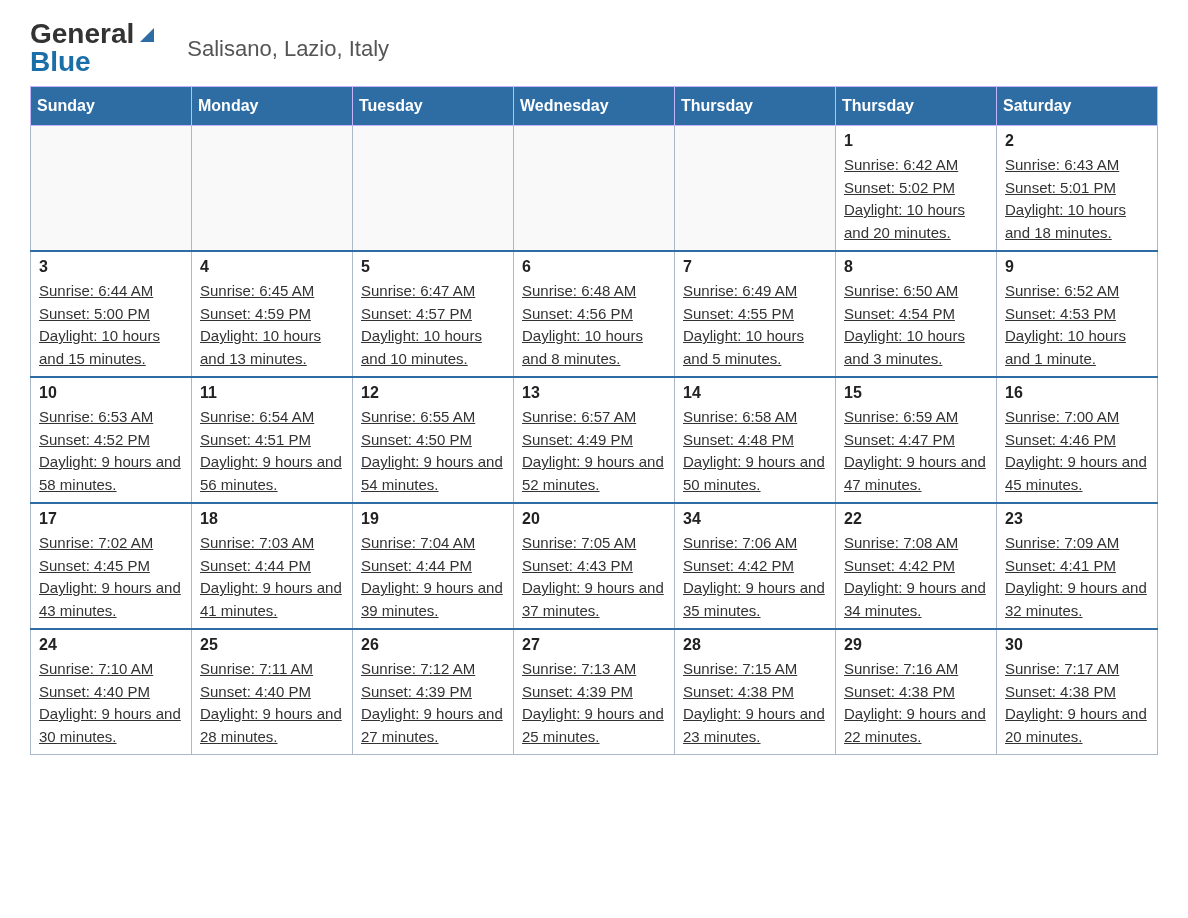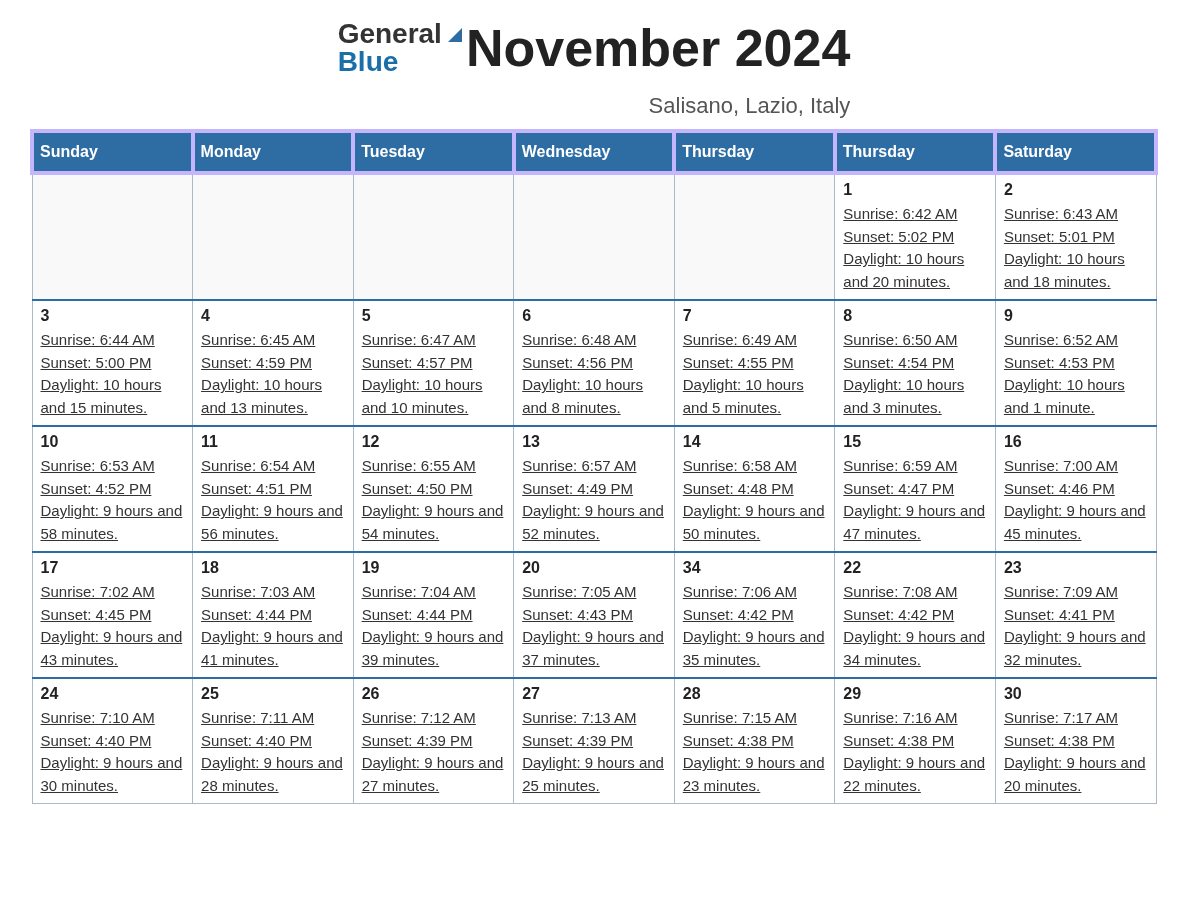--- a/index.html
+++ b/index.html
@@ -5,23 +5,24 @@
     * { margin: 0; padding: 0; box-sizing: border-box; }
     body {
       font-family: Arial, sans-serif;
       background: #fff;
       width: 1188px;
       min-height: 918px;
       padding: 20px 30px;
     }
     .header {
       display: flex;
-      justify-content: center;
+      justify-content: flex-start;
       align-items: flex-start;
       margin-bottom: 10px;
+      gap: 29px;
     }
     .logo {
       display: flex;
       flex-direction: column;
       align-items: flex-start;
     }
     .logo-general {
       font-size: 28px;
       font-weight: bold;
       color: #333;
@@ -56,21 +57,21 @@
       border-collapse: collapse;
       margin-top: 10px;
     }
     .calendar th {
       background-color: #2e6da4;
       color: #fff;
       font-size: 16px;
       font-weight: bold;
       padding: 10px 6px;
       text-align: left;
-      border: 4px solid #c4b5fd;
+      border: 1px solid #c4b5fd;
     }
     .calendar td {
       vertical-align: top;
       border: 1px solid #aab8c8;
       padding: 6px 8px;
       width: calc(100% / 7);
       min-height: 100px;
       font-size: 13px;
       color: #333;
     }
@@ -101,21 +102,20 @@
   <div class="logo">
     <div class="logo-top-row">
       <span class="logo-general">General</span>
       <svg width="22" height="22" viewBox="0 0 22 22" style="margin-left:2px;margin-top:2px;">
         <polygon points="4,18 18,18 18,4" fill="#2e6da4"></polygon>
       </svg>
     </div>
     <span class="logo-blue">Blue</span>
   </div>
   <div class="title-area">
-    <div class="month-title">November 2024</div>
     <div class="location">Salisano, Lazio, Italy</div>
   </div>
 </div>
 
 <table class="calendar">
   <thead>
     <tr>
     <th>Sunday</th>
         <th>Monday</th>
         <th>Tuesday</th>

